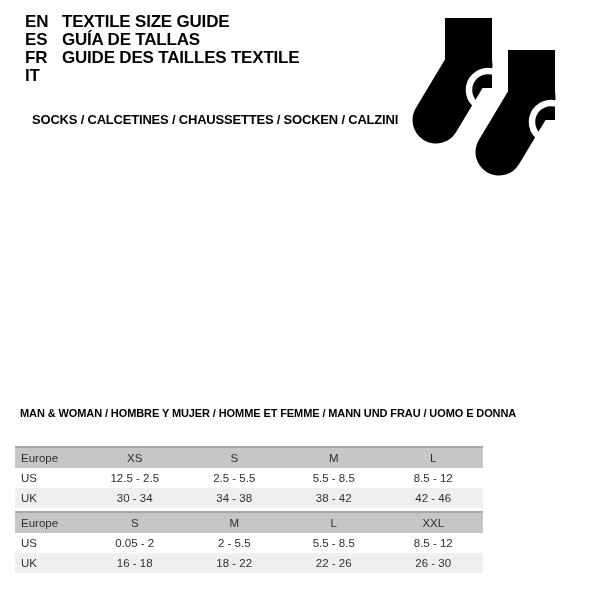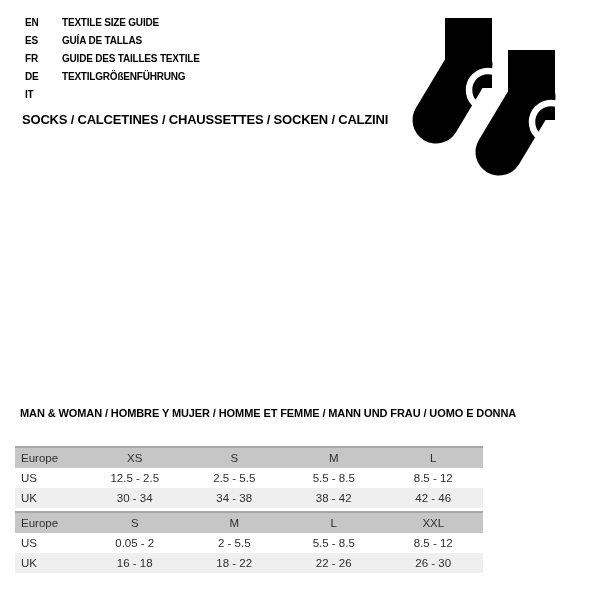--- a/index.html
+++ b/index.html
@@ -16,29 +16,29 @@
   .lang-list {
     position: absolute;
     left: 25px;
     top: 13px;
   }
   .lang-row {
     display: flex;
     height: 18px;
     align-items: center;
     font-weight: 700;
-    font-size: 10px;
+    font-size: 17px;
     letter-spacing: -0.2px;
     white-space: nowrap;
   }
   .lang-code { width: 37px; flex: 0 0 37px; }
 
   .category-title {
     position: absolute;
-    left: 22px;
+    left: 32px;
     top: 112px;
     font-weight: 700;
     font-size: 13px;
     letter-spacing: -0.2px;
     white-space: nowrap;
   }
 
   
   .socks-art {
     position: absolute;
@@ -99,24 +99,20 @@
     <span class="lang-code">EN</span>
     <span class="lang-label">TEXTILE SIZE GUIDE</span>
   </div>
   <div class="lang-row">
     <span class="lang-code">ES</span>
     <span class="lang-label">GUÍA DE TALLAS</span>
   </div>
   <div class="lang-row">
     <span class="lang-code">FR</span>
     <span class="lang-label">GUIDE DES TAILLES TEXTILE</span>
-  </div>
-  <div class="lang-row">
-    <span class="lang-code">DE</span>
-    <span class="lang-label">TEXTILGRÖßENFÜHRUNG</span>
   </div>
   <div class="lang-row">
     <span class="lang-code">IT</span>
   </div>
 </div>
 
 <div class="category-title">SOCKS / CALCETINES / CHAUSSETTES / SOCKEN / CALZINI</div>
 
 <svg class="socks-art" viewBox="0 0 200 180" aria-hidden="true">
   <g fill="#000000">

